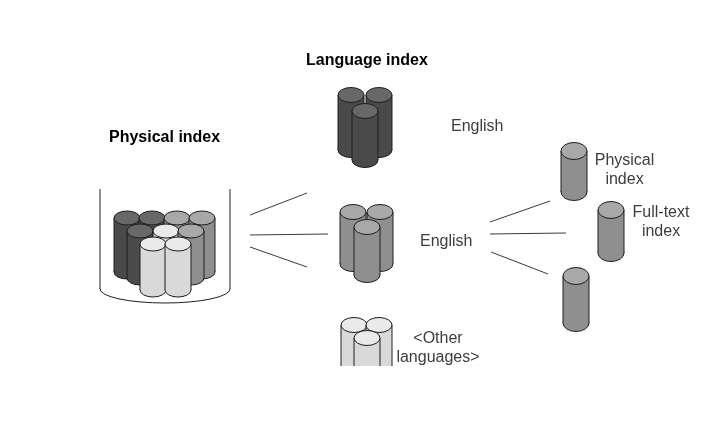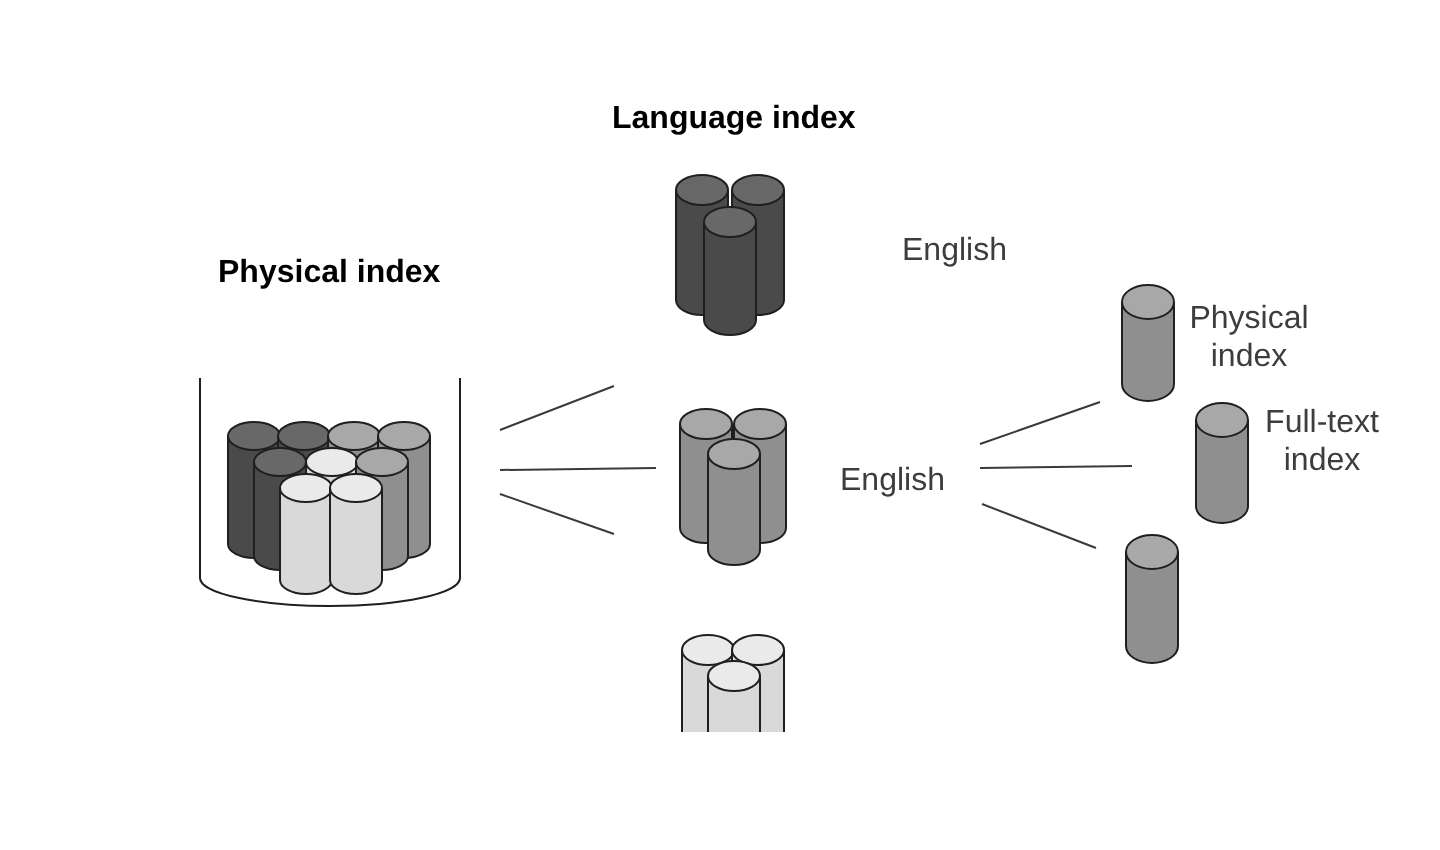--- a/index.html
+++ b/index.html
@@ -188,19 +188,20 @@
 
   <div class="lbl title" style="left:306px; top:50px;">Language index</div>
 
   <div class="lbl title" style="left:109px; top:127px;">Physical index</div>
 
 
   <div class="lbl" style="left:407px; top:116px;margin-left:44px;">English</div>
 
   <div class="lbl" style="left:420px; top:231px;">English</div>
 
+  <div class="lbl multi" style="left:392px; top:328px; width:92px;">&lt;Other languages&gt;</div>
 
   <div class="lbl multi" style="left:587px; top:150px; width:75px;">Physical index</div>
 
   <div class="lbl multi" style="left:624px; top:202px; width:74px;">Full-text index</div>
 
 
 </div>
 
 </body></html>

